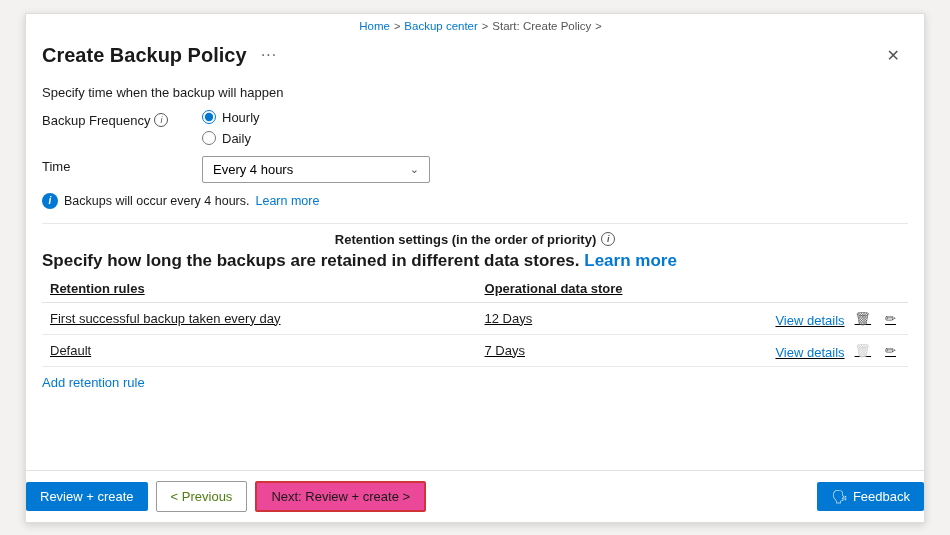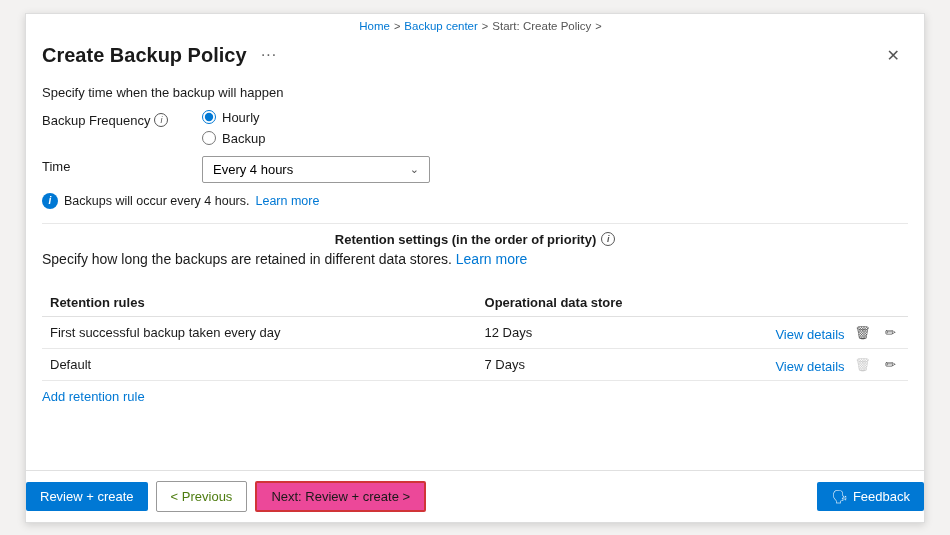--- a/index.html
+++ b/index.html
@@ -190,31 +190,33 @@
       font-size: 13px;
       font-weight: 600;
       color: #1a1a1a;
       display: flex;
       align-items: center;
       gap: 5px;
       margin-bottom: 4px;
       justify-content: center;
     }
     .retention-sub {
-      font-size: 14px;
-      color: #1a1a1a;
-      margin-bottom: 22px;
+      font-size: 17px;
+      color: #1a1a1a;
+      margin-bottom: 4px;
+      font-weight: bold;
     }
     .retention-sub a { color: #0078d4; text-decoration: none; }
 
     
     .retention-table {
       width: 100%;
       border-collapse: collapse;
       margin-bottom: 8px;
+      text-decoration: underline;
     }
     .retention-table th {
       text-align: left;
       font-weight: 600;
       font-size: 13px;
       padding: 6px 8px;
       border-bottom: 1px solid #e0e0e0;
       color: #1a1a1a;
     }
     .retention-table td {
@@ -346,21 +348,21 @@
         <span>Backup Frequency</span>
         <span class="info-icon">i</span>
       </div>
       <div class="radio-group">
         <label class="radio-option">
           <input type="radio" name="frequency" checked="" style="">
           <span class="radio-label">Hourly</span>
         </label>
         <label class="radio-option">
           <input type="radio" name="frequency" style="">
-          <span class="radio-label">Backup</span>
+          <span class="radio-label">Daily</span>
         </label>
       </div>
     </div>
 
     <div class="form-row">
       <div class="form-label">
         <span>Time</span>
       </div>
       <div class="time-select">
         <span>Every 4 hours</span>

